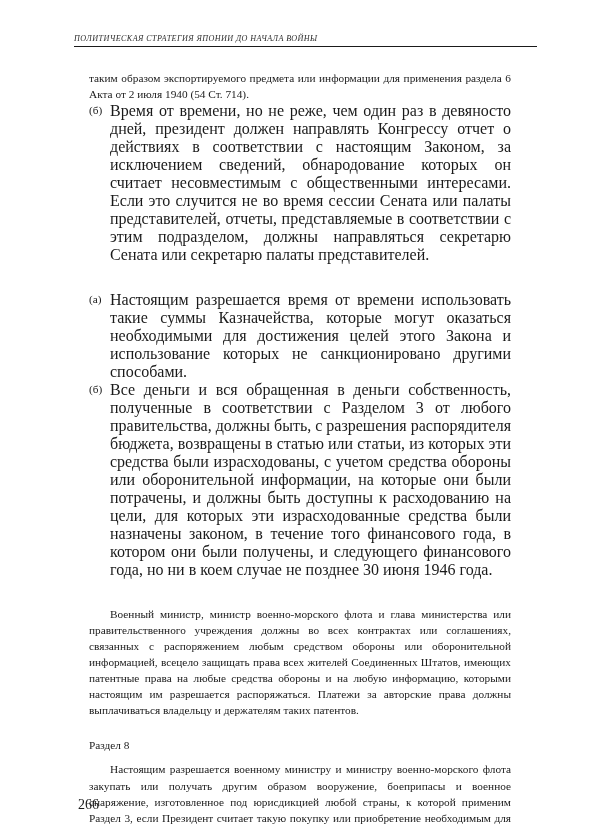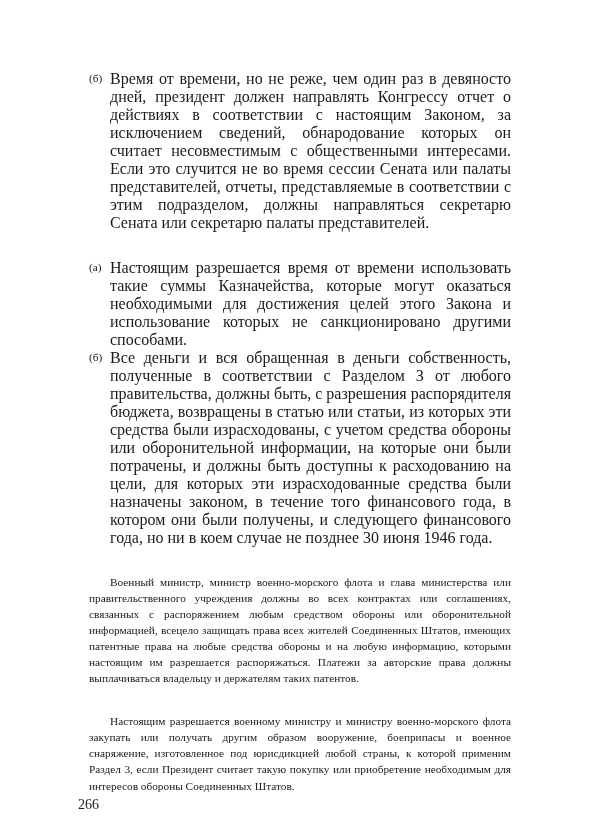--- a/index.html
+++ b/index.html
@@ -119,23 +119,28 @@
     margin-top: 24px;
   }
 
   .last-line-left { text-align-last: left; }
 </style>
 </head>
 <body>
 
 <div class="page">
 
+  <div class="running-head">
+    <div class="running-head-text">Политическая стратегия Японии до начала войны</div>
+    <div class="running-head-rule"></div>
+  </div>
 
   <div class="body-col">
 
+    <div class="para para-cont last-line-left">таким образом экспортируемого предмета или информации для при­менения раздела 6 Акта от 2 июля 1940 (54 Ст. 714).</div>
 
     <div class="list">
       <div class="list-item">
         <span class="marker">(б)</span>
         <span class="item-text last-line-left">Время от времени, но не реже, чем один раз в девяносто дней, пре­зидент должен направлять Конгрессу отчет о действиях в соответствии с настоящим Законом, за исключением сведений, обнародование кото­рых он считает несовместимым с общественными интересами. Если это случится не во время сессии Сената или палаты представителей, отчеты, представляемые в соответствии с этим подразделом, долж­ны направляться секретарю Сената или секретарю палаты представи­телей.</span>
       </div>
     </div>
 
     <div class="gap-lg"></div>
 
@@ -155,20 +160,21 @@
 
     <div class="gap-lg"></div>
 
 
     <div class="gap-sm"></div>
 
     <div class="para para-indent last-line-left">Военный министр, министр военно-морского флота и глава министерства или правительственного учреждения должны во всех контрактах или согла­шениях, связанных с распоряжением любым средством обороны или оборо­нительной информацией, всецело защищать права всех жителей Соединен­ных Штатов, имеющих патентные права на любые средства обороны и на любую информацию, которыми настоящим им разрешается распоряжаться. Платежи за авторские права должны выплачиваться владельцу и держателям таких патентов.</div>
 
     <div class="gap-lg"></div>
 
+    <div class="section-heading">Раздел 8</div>
 
     <div class="gap-sm"></div>
 
     <div class="para para-indent last-line-left">Настоящим разрешается военному министру и министру военно-морского флота закупать или получать другим образом вооружение, боеприпасы и во­енное снаряжение, изготовленное под юрисдикцией любой страны, к кото­рой применим Раздел 3, если Президент считает такую покупку или приоб­ретение необходимым для интересов обороны Соединенных Штатов.</div>
 
   </div>
 
   <div class="folio">266</div>
 
 </div>

